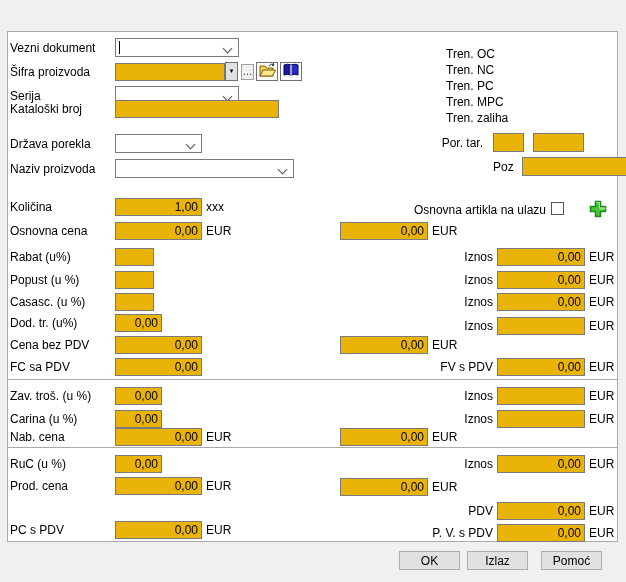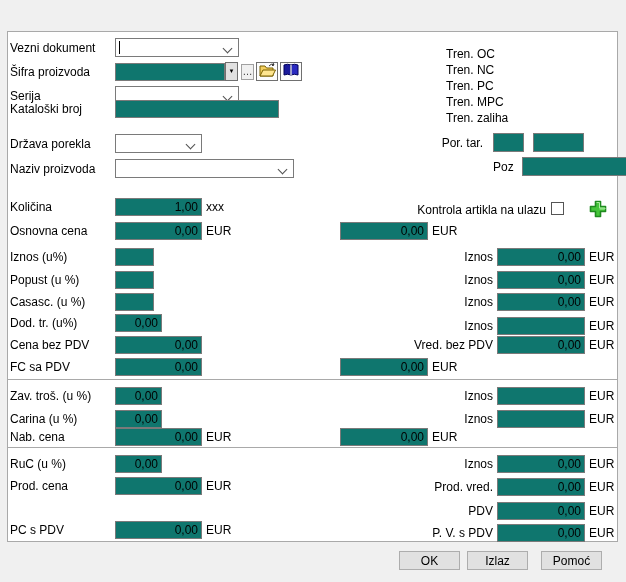--- a/index.html
+++ b/index.html
@@ -9,21 +9,21 @@
   .title{position:absolute;left:4px;top:5px;font-weight:600;font-size:12px;}
   .close-btn{position:absolute;left:600px;top:2px;width:22px;height:19px;border:none;background:transparent;
              font-size:13px;color:#333;text-align:center;line-height:19px;cursor:pointer;padding:0;}
   .groupbox{position:absolute;left:7px;top:31px;width:609px;height:509px;background:#ffffff;border:1px solid #a9a9a9;}
   .divider{position:absolute;left:7px;width:611px;height:1px;background:#a9a9a9;}
   .row{position:absolute;left:10px;display:flex;align-items:center;height:19px;}
   .rrow{position:absolute;left:340px;display:flex;align-items:center;height:19px;}
   .lbl{display:inline-block;width:90px;text-align:left;margin-right:15px;white-space:nowrap;}
   .rlbl{display:inline-block;width:153px;text-align:right;margin-right:4px;white-space:nowrap;}
   .sfx{margin-left:4px;white-space:nowrap;}
-  input.fld{box-sizing:border-box;height:18px;border:1px solid #7a7a7a;background:#0f766e;
+  input.fld{box-sizing:border-box;height:18px;border:1px solid #7a7a7a;background:#eab308;
             font-family:"Liberation Sans",sans-serif;font-size:12px;padding:0 3px;outline:none;}
   input.num{text-align:right;}
   .w39{width:39px;} .w47{width:47px;} .w87{width:87px;} .w88{width:88px;}
   .combo{box-sizing:border-box;height:19px;border:1px solid #7a7a7a;background:#fff;position:relative;
          display:flex;align-items:center;padding:0 3px;}
   .chev{position:absolute;right:7px;top:6px;width:6px;height:6px;border-left:1px solid #505050;
         border-bottom:1px solid #505050;transform:rotate(-45deg);}
   .caret{width:1px;height:13px;background:#000;}
   .ddbtn{box-sizing:border-box;width:13px;height:19px;background:#e1e1e1;border:1px solid #707070;
          font-size:6px;line-height:17px;text-align:center;padding:0;color:#000;cursor:pointer;}
@@ -123,41 +123,41 @@
     <span class="rlbl" style="width:143px;margin-right:0">Por. tar.</span>
     <input class="fld" style="width: 31px; height: 19px; margin-left: 10px;" value="">
     <input class="fld" style="width: 51px; height: 19px; margin-left: 9px;" value="">
   </div>
   <span style="position:absolute;left:493px;top:160px">Poz</span>
   <div class="spinner">
     <input class="fld num" style="height: 19px;" value="10">
 
   </div>
 
-  <span style="position:absolute;left:340px;top:203px;width:206px;text-align:right">Kontrola artikla na ulazu</span>
+  <span style="position:absolute;left:340px;top:203px;width:206px;text-align:right">Osnovna artikla na ulazu</span>
   <span class="checkbox"></span>
   <span class="plusicon">
     <svg width="18" height="18" viewBox="0 0 18 18">
       <path d="M6.5 1.5 h5 v5 h5 v5 h-5 v5 h-5 v-5 h-5 v-5 h5 z" fill="#45c53a" stroke="#1f8a1f" stroke-width="1.6" stroke-linejoin="round"></path>
       <path d="M7.5 2.5 h3 v5.5 h5.5 v1 h-5.5" fill="none" stroke="#a9eb9e" stroke-width="1"></path>
     </svg>
   </span>
 
   <div class="row" style="top:197px">
     <span class="lbl">Količina</span>
     <input class="fld num w87" value="1,00" style="">
     <span class="sfx">xxx</span>
   </div>
   <div class="row" style="top:221px">
     <span class="lbl">Osnovna cena</span>
     <input class="fld num w87" value="0,00" style="">
     <span class="sfx">EUR</span>
   </div>
   <div class="row" style="top:247px">
-    <span class="lbl">Iznos (u%)</span>
+    <span class="lbl">Rabat (u%)</span>
     <input class="fld num w39" value="" style="">
   </div>
   <div class="row" style="top:270px">
     <span class="lbl">Popust (u %)</span>
     <input class="fld num w39" value="" style="">
   </div>
   <div class="row" style="top:292px">
     <span class="lbl">Casasc. (u %)</span>
     <input class="fld num w39" value="" style="">
   </div>
@@ -219,25 +219,25 @@
     <span class="rlbl">Iznos</span>
     <input class="fld num w88" value="0,00" style="">
     <span class="sfx">EUR</span>
   </div>
   <div class="rrow" style="top:316px">
     <span class="rlbl">Iznos</span>
     <input class="fld num w88" value="" style="">
     <span class="sfx">EUR</span>
   </div>
   <div class="rrow" style="top:335px">
-    <span class="rlbl">Vred. bez PDV</span>
     <input class="fld num w88" value="0,00" style="">
     <span class="sfx">EUR</span>
   </div>
   <div class="rrow" style="top:357px">
+    <span class="rlbl">FV s PDV</span>
     <input class="fld num w88" value="0,00" style="">
     <span class="sfx">EUR</span>
   </div>
   <div class="rrow" style="top:386px">
     <span class="rlbl">Iznos</span>
     <input class="fld num w88" value="" style="">
     <span class="sfx">EUR</span>
   </div>
   <div class="rrow" style="top:409px">
     <span class="rlbl">Iznos</span>
@@ -247,21 +247,20 @@
   <div class="rrow" style="top:427px">
     <input class="fld num w88" value="0,00" style="">
     <span class="sfx">EUR</span>
   </div>
   <div class="rrow" style="top:454px">
     <span class="rlbl">Iznos</span>
     <input class="fld num w88" value="0,00" style="">
     <span class="sfx">EUR</span>
   </div>
   <div class="rrow" style="top:477px">
-    <span class="rlbl">Prod. vred.</span>
     <input class="fld num w88" value="0,00" style="">
     <span class="sfx">EUR</span>
   </div>
   <div class="rrow" style="top:501px">
     <span class="rlbl">PDV</span>
     <input class="fld num w88" value="0,00" style="">
     <span class="sfx">EUR</span>
   </div>
   <div class="rrow" style="top:523px">
     <span class="rlbl">P. V. s PDV</span>

